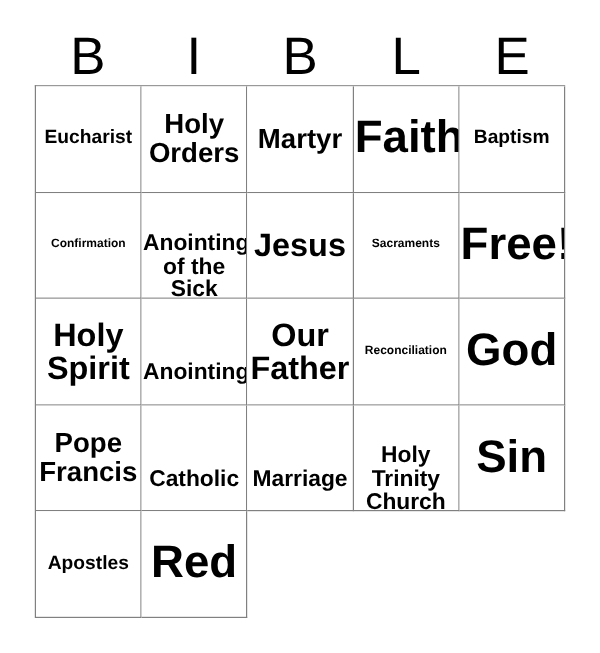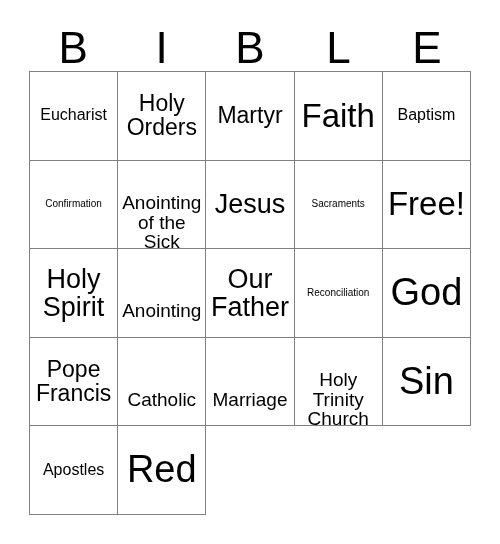--- a/index.html
+++ b/index.html
@@ -64,33 +64,33 @@
     justify-content: center;
     text-align: center;
     padding: 0 1px;
     overflow: hidden;
     background: #ffffff;
   }
   .cell-text {
     display: block;
     width: 100%;
     line-height: 1.04;
-    font-weight: 400;
+    font-weight: 700;
     color: #000000;
     white-space: pre-line;
     font-family: "Liberation Sans", sans-serif;
   }
   
   .fs-xxs  { font-size: 10px; }
   .fs-xs   { font-size: 10px; }
   .fs-s    { font-size: 16px; }
   .fs-m    { font-size: 19px; margin-top: 36px; }
   .fs-l    { font-size: 23px; }
   .fs-xl   { font-size: 27px; }
-  .fs-xxl  { font-size: 33px; }
+  .fs-xxl  { font-size: 38px; }
   .fs-huge { font-size: 38px; }
 </style>
 </head>
 <body>
 
 <div id="card">
 
   <div id="header">
       <div class="header-letter">B</div>
       <div class="header-letter">I</div>

